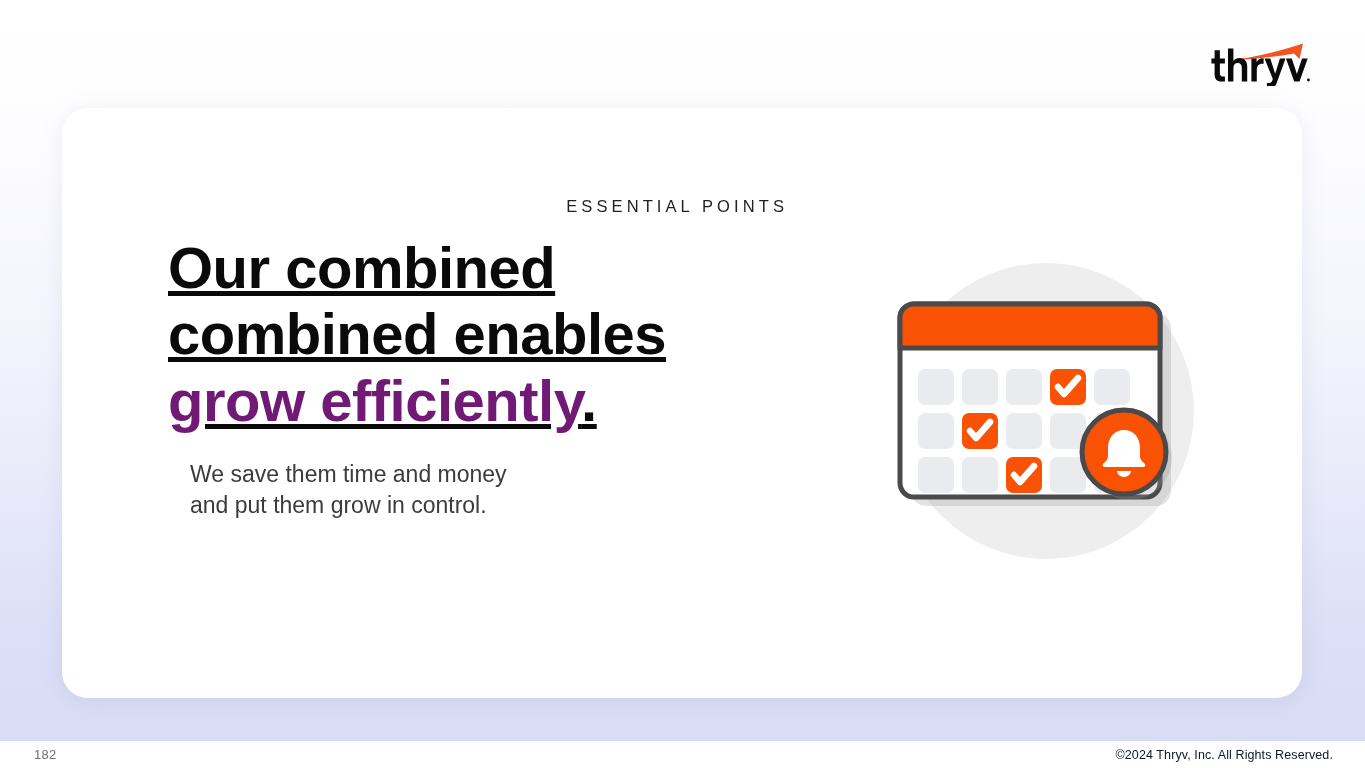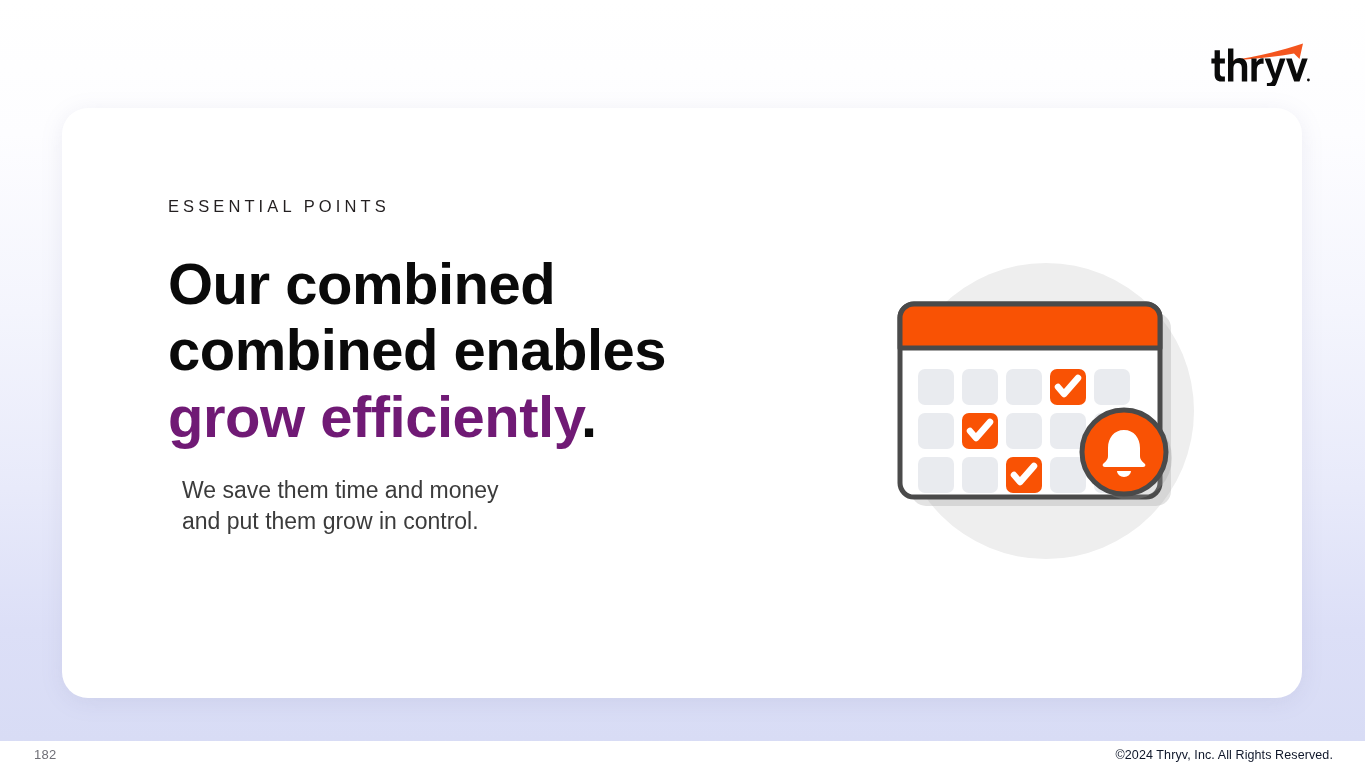--- a/index.html
+++ b/index.html
@@ -52,34 +52,36 @@
     left:106px; top:90px;
     width:620px;
   }
   .eyebrow {
     font-size:16.5px;
     letter-spacing:4.1px;
     color:#231f20;
     font-weight:400;
     line-height:1;
     white-space:nowrap;
+    text-align:right;
   }
   .headline {
-    margin-top:36px;
+    margin-top:20px;
     font-size:58px;
     font-weight:700;
     line-height:1.155;
     color:#0a0a0a;
     letter-spacing:-0.5px;
+    text-decoration:underline;
   }
   .headline .accent { color:#701a75; }
   .headline .dot    { color:#0a0a0a; }
   .subtext {
     margin-top:24px;
-    margin-left:14px;
+    margin-left:22px;
     font-size:23px;
     line-height:1.31;
     color:#3b3b3b;
     font-weight:400;
   }
 
   
   .illustration {
     position:absolute;
     left:816px; top:140px;

